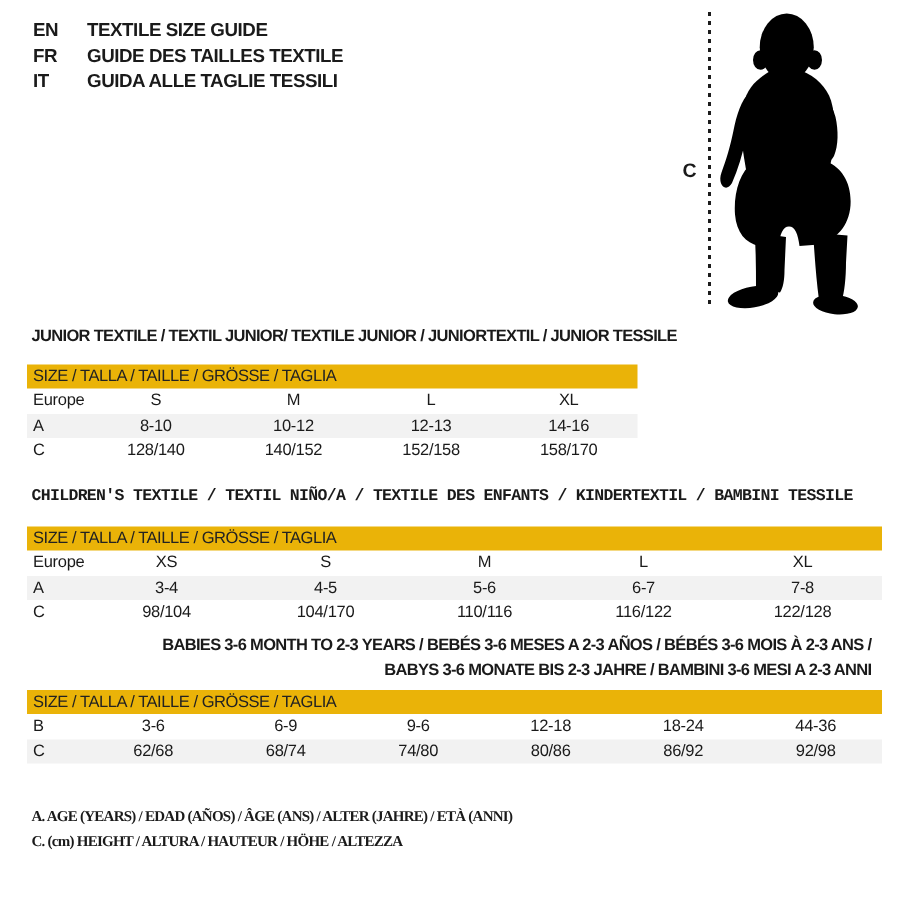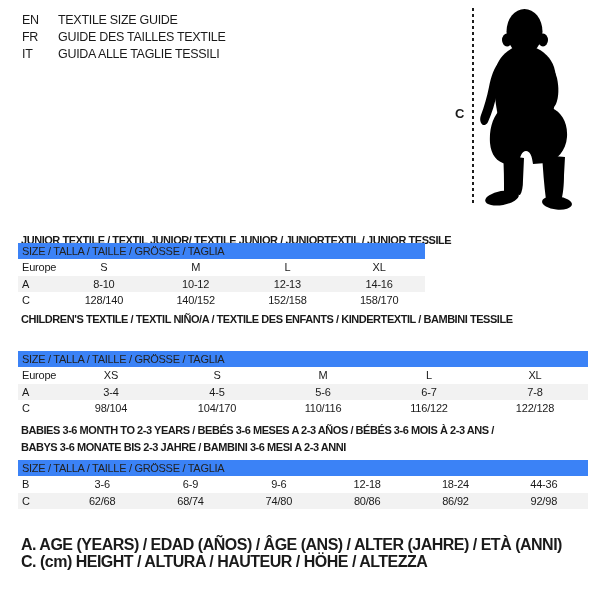--- a/index.html
+++ b/index.html
@@ -3,52 +3,52 @@
 <meta charset="utf-8">
 <style>
   * { margin:0; padding:0; box-sizing:border-box; }
   html,body { width:600px; height:600px; background:#fff; }
   body { font-family:"Liberation Sans", sans-serif; color:#1a1a1a; }
   .canvas { position:relative; width:600px; height:600px; background:#fff; overflow:hidden; }
 
   
   .langs { position:absolute; left:22px; top:11px; }
   .lang-row { display:flex; height:17.4px; align-items:center;
-              font-weight:normal; font-size:12.5px; letter-spacing:-0.3px; }
+              font-weight:bold; font-size:12.5px; letter-spacing:-0.3px; }
   .lang-code { width:36px; flex:0 0 auto; }
 
   
   .measure-line { position:absolute; left:472px; top:8px; width:2px; height:198px;
                   background:repeating-linear-gradient(180deg,#1c1c1c 0 3px,transparent 3px 6px); }
   .measure-label { position:absolute; left:455px; top:106px; font-weight:bold; font-size:13px; }
   .baby-svg { position:absolute; left:476px; top:5px; }
 
   
   .section-title { position:absolute; left:21px; font-weight:bold; font-size:11px;
                    letter-spacing:-0.45px; white-space:nowrap; line-height:16.5px; }
-  .title-junior   { top:232px; }
-  .title-children { top:311px; }
-  .title-babies   { top:422px; white-space:normal; width:560px; }
+  .title-junior   { top:216px; }
+  .title-children { top:323px;font-family:Liberation Mono, monospace; }
+  .title-babies   { top:422px; white-space:normal; width:560px;text-align:right; }
   .title-babies div { white-space:nowrap; }
 
   
   .size-table { position:absolute; left:18px; font-size:11px; letter-spacing:-0.2px; }
   .tbl-junior   { top:243px; width:407px; }
   .tbl-children { top:351px; width:570px; }
   .tbl-babies   { top:460px; width:570px; }
-  .size-bar { height:16px; line-height:16px; background:#3b82f6; padding-left:4px;
+  .size-bar { height:16px; line-height:16px; background:#eab308; padding-left:4px;
               color:#222; letter-spacing:-0.3px; }
   .t-row { display:flex; height:16.5px; align-items:center; }
   .t-row.shaded { background:#f2f2f2; }
   .t-label { width:40px; padding-left:4px; flex:0 0 auto; }
   .t-cell { flex:1 1 0; text-align:center; }
 
   
-  .notes { position:absolute; left:21px; top:536px; font-weight:bold; font-size:16px;
-           letter-spacing:-0.5px; }
+  .notes { position:absolute; left:21px; top:536px; font-weight:bold; font-size:10px;
+           letter-spacing:-0.5px;font-family:Liberation Serif, serif; }
   .note-line { height:17.2px; line-height:17.2px; white-space:nowrap; }
 </style>
 </head>
 <body>
 
 <div class="canvas">
 
   <div class="langs">
     <div class="lang-row">
       <span class="lang-code">EN</span>

